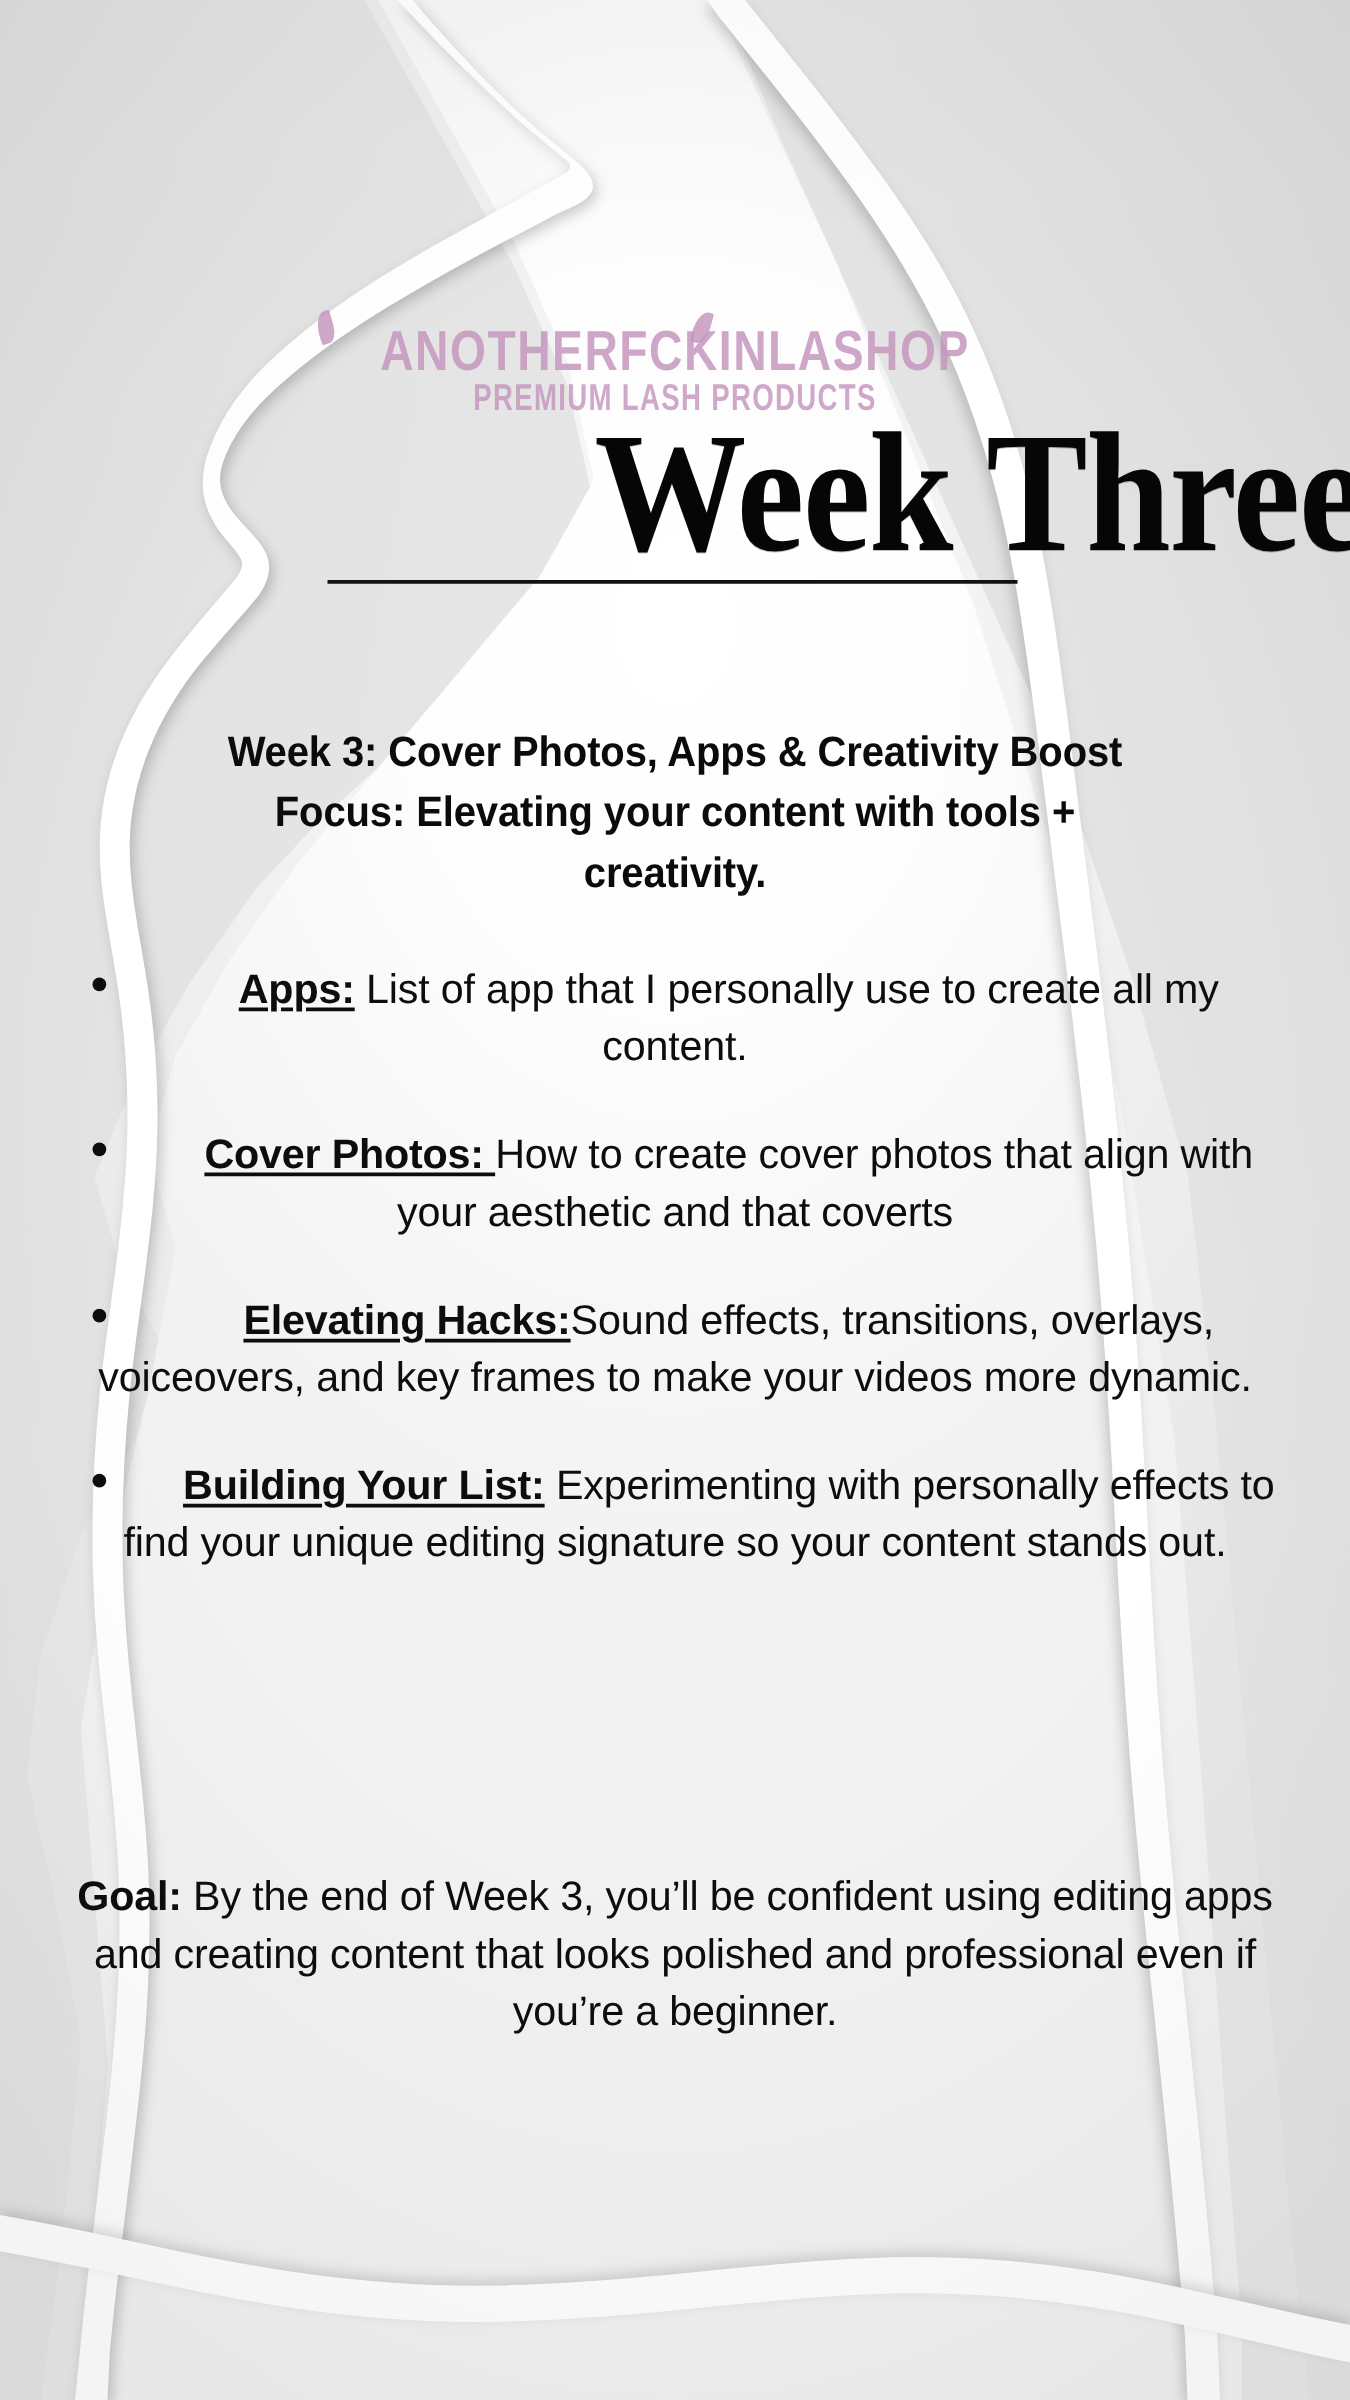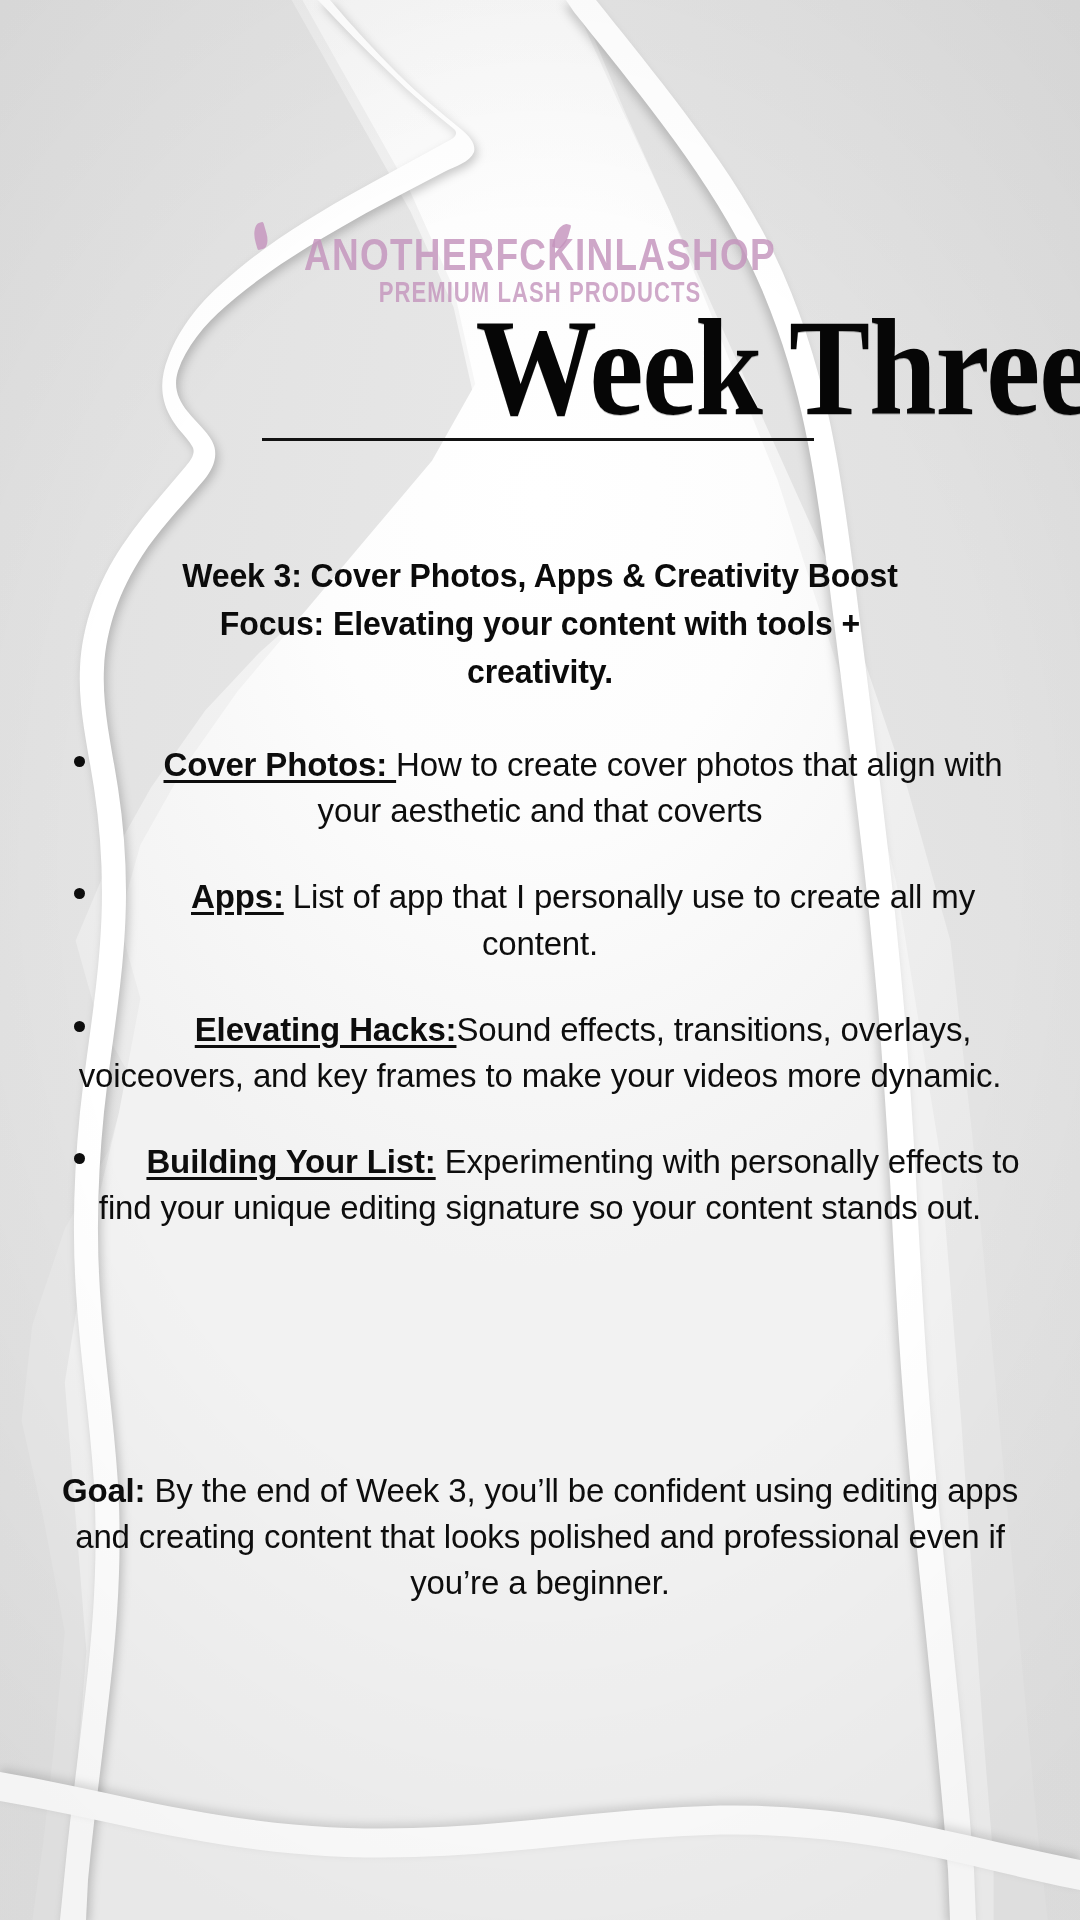--- a/index.html
+++ b/index.html
@@ -100,20 +100,21 @@
     background:
       radial-gradient(ellipse 78% 60% at 50% 45%, rgba(255,255,255,0) 55%, rgba(0,0,0,.045) 100%);
     pointer-events: none;
   }
 
   
   .content {
     position: absolute;
     inset: 0;
     z-index: 10;
+    margin-top: 26px;
   }
 
   
   .logo-block {
     position: absolute;
     top: 232px;
     left: 0;
     width: 1080px;
     text-align: center;
     line-height: 1;
@@ -385,26 +386,26 @@
     <div class="subtitle">
       <span class="sline">Week 3: Cover Photos, Apps &amp; Creativity Boost</span>
       <span class="sline">Focus: Elevating your content with tools +</span>
       <span class="sline">creativity.</span>
     </div>
 
     <div class="bullets">
 
       <div class="bullet-item">
         <span class="bullet-dot"></span>
-        <span class="bullet-indent"></span><span class="bullet-lead">Cover Photos: </span><span>How to create cover photos that align with your aesthetic and that coverts</span>
+        <span class="bullet-indent"></span><span class="bullet-lead">Apps:</span><span> List of app that I personally use to create all my content.</span>
       </div>
 
       <div class="bullet-item">
         <span class="bullet-dot"></span>
-        <span class="bullet-indent"></span><span class="bullet-lead">Apps:</span><span> List of app that I personally use to create all my content.</span>
+        <span class="bullet-indent"></span><span class="bullet-lead">Cover Photos: </span><span>How to create cover photos that align with your aesthetic and that coverts</span>
       </div>
 
       <div class="bullet-item">
         <span class="bullet-dot"></span>
         <span class="bullet-indent"></span><span class="bullet-lead">Elevating Hacks:</span><span>Sound effects, transitions, overlays, voiceovers, and key frames to make your videos more dynamic.</span>
       </div>
 
       <div class="bullet-item">
         <span class="bullet-dot"></span>
         <span class="bullet-indent"></span><span class="bullet-lead">Building Your List:</span><span> Experimenting with personally effects to find your unique editing signature so your content stands out.</span>

